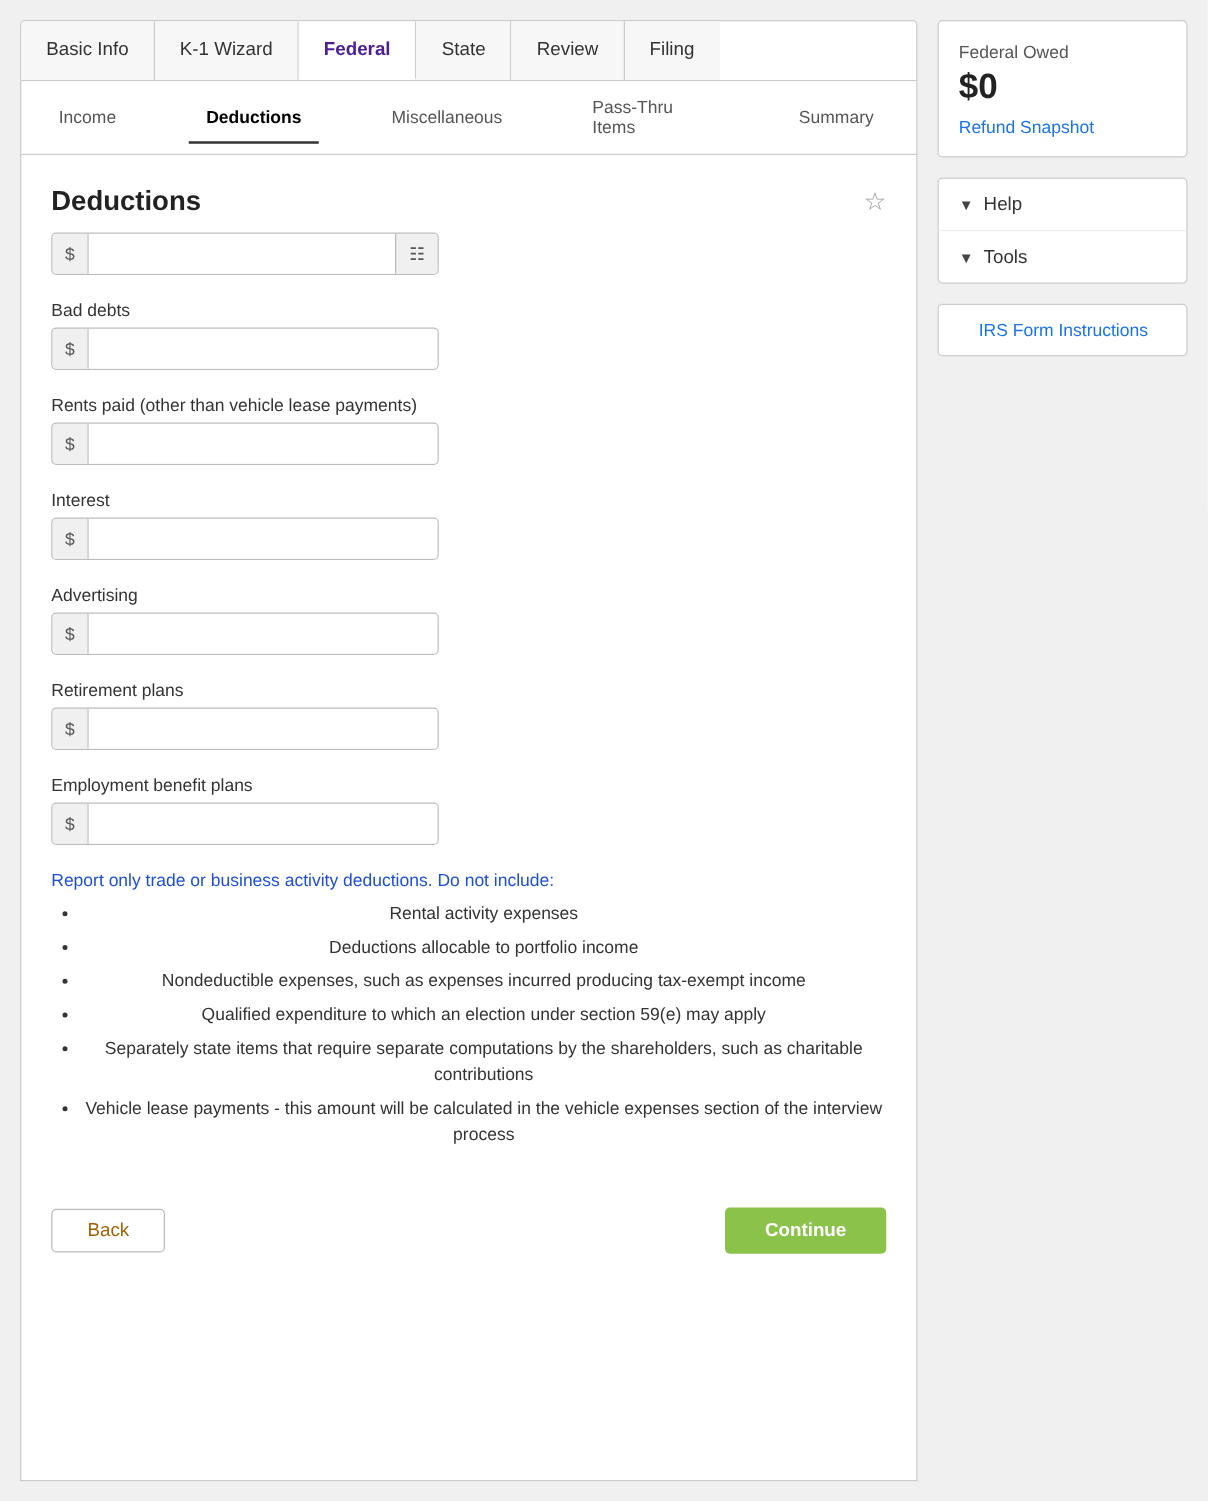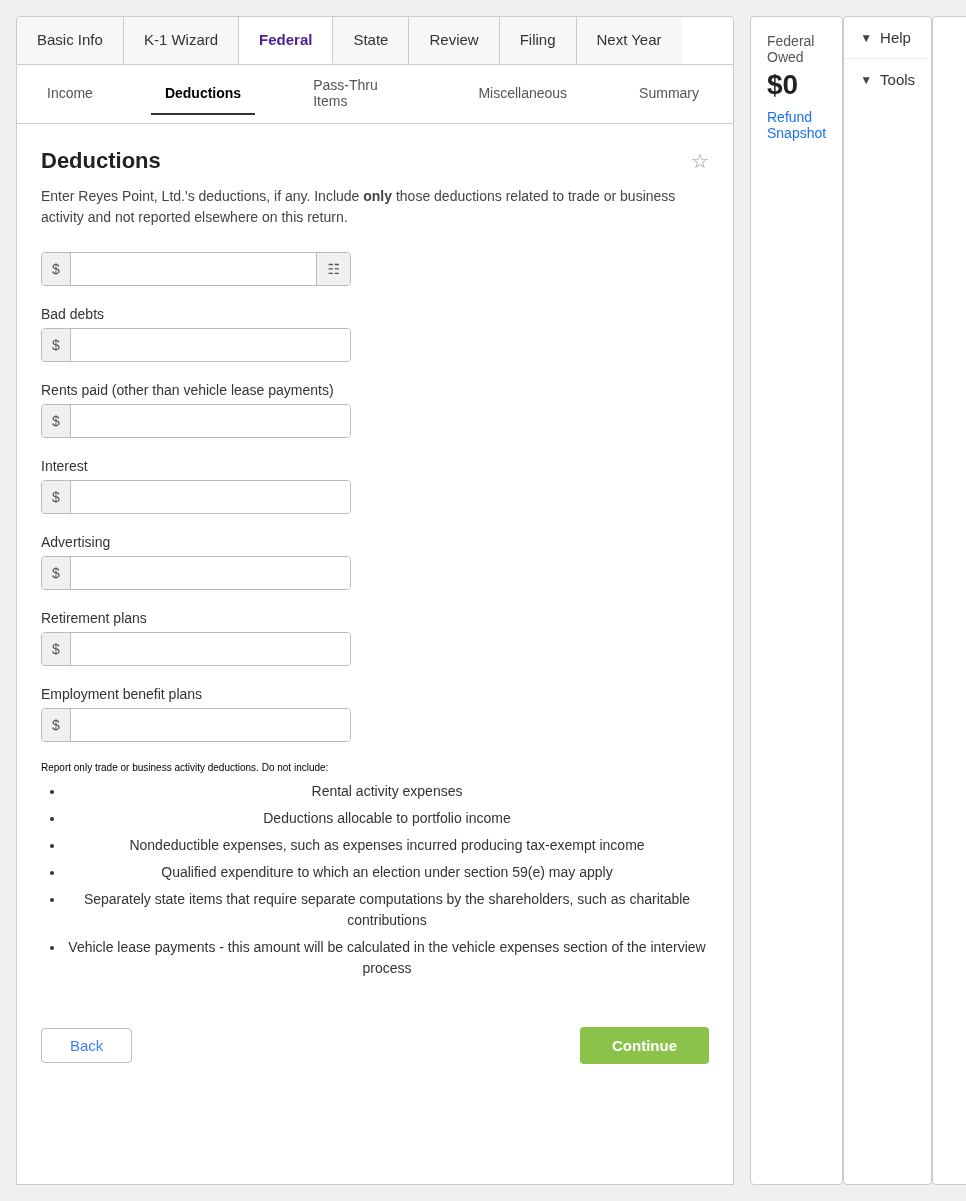--- a/index.html
+++ b/index.html
@@ -187,22 +187,22 @@
       align-items: center;
     }
 
     
     .info-section {
       margin-top: 20px;
       margin-bottom: 32px;
     }
 
     .info-text {
-      font-size: 10px;
-      color: #000000;
+      font-size: 14px;
+      color: #1d4ed8;
       margin-bottom: 8px;
     }
 
     .bullet-list {
       list-style: disc;
       padding-left: 24px;
       color: #333;
       font-size: 14px;
       text-align: center;
     }
@@ -221,40 +221,40 @@
       padding-top: 16px;
     }
 
     .btn-back {
       background: #fff;
       border: 1px solid #bbb;
       border-radius: 4px;
       padding: 8px 28px;
       font-size: 15px;
       cursor: pointer;
-      color: #3b82f6;
+      color: #a16207;
     }
 
     .btn-continue {
       background: #8bc34a;
       border: none;
       border-radius: 4px;
       padding: 10px 32px;
       font-size: 15px;
       font-weight: 600;
       cursor: pointer;
       color: #fff;
     }
 
     
     .sidebar {
       width: 200px;
       display: flex;
-      flex-direction: row;
-      gap: 0;
+      flex-direction: column;
+      gap: 16px;
     }
 
     .sidebar-box {
       background: #fff;
       border: 1px solid #ccc;
       border-radius: 4px;
       padding: 16px;
     }
 
     .owed-label {
@@ -319,39 +319,35 @@
 <div class="page-wrapper">
   <div class="main-content">
 
     <div class="top-tabs">
     <div class="top-tab">Basic Info</div>
         <div class="top-tab">K-1 Wizard</div>
         <div class="top-tab active">Federal</div>
         <div class="top-tab">State</div>
         <div class="top-tab">Review</div>
         <div class="top-tab">Filing</div>
-        <div class="top-tab">Next Year</div>
       </div>
 
     <div class="sub-tabs-wrapper">
     <div class="sub-tab">Income</div>
         <div class="sub-tab active">Deductions</div>
+        <div class="sub-tab">Miscellaneous</div>
         <div class="sub-tab">Pass-Thru Items</div>
-        <div class="sub-tab">Miscellaneous</div>
         <div class="sub-tab">Summary</div>
       </div>
 
     <div class="form-card">
       <div class="form-header">
         <span class="form-title">Deductions</span>
         <span class="star-icon">☆</span>
       </div>
-      <p class="form-description">
-        <span>Enter Reyes Point, Ltd.'s deductions, if any. Include </span><strong>only</strong><span> those deductions related to trade or business activity and not reported elsewhere on this return.</span>
-      </p>
 
       <div id="fields-container">
           <div class="field-group">
             <div class="input-with-list">
               <span class="input-prefix">$</span>
               <input type="text" style="">
               <div class="list-icon-btn">☷</div>
             </div>
           </div>
           <div class="field-group">

